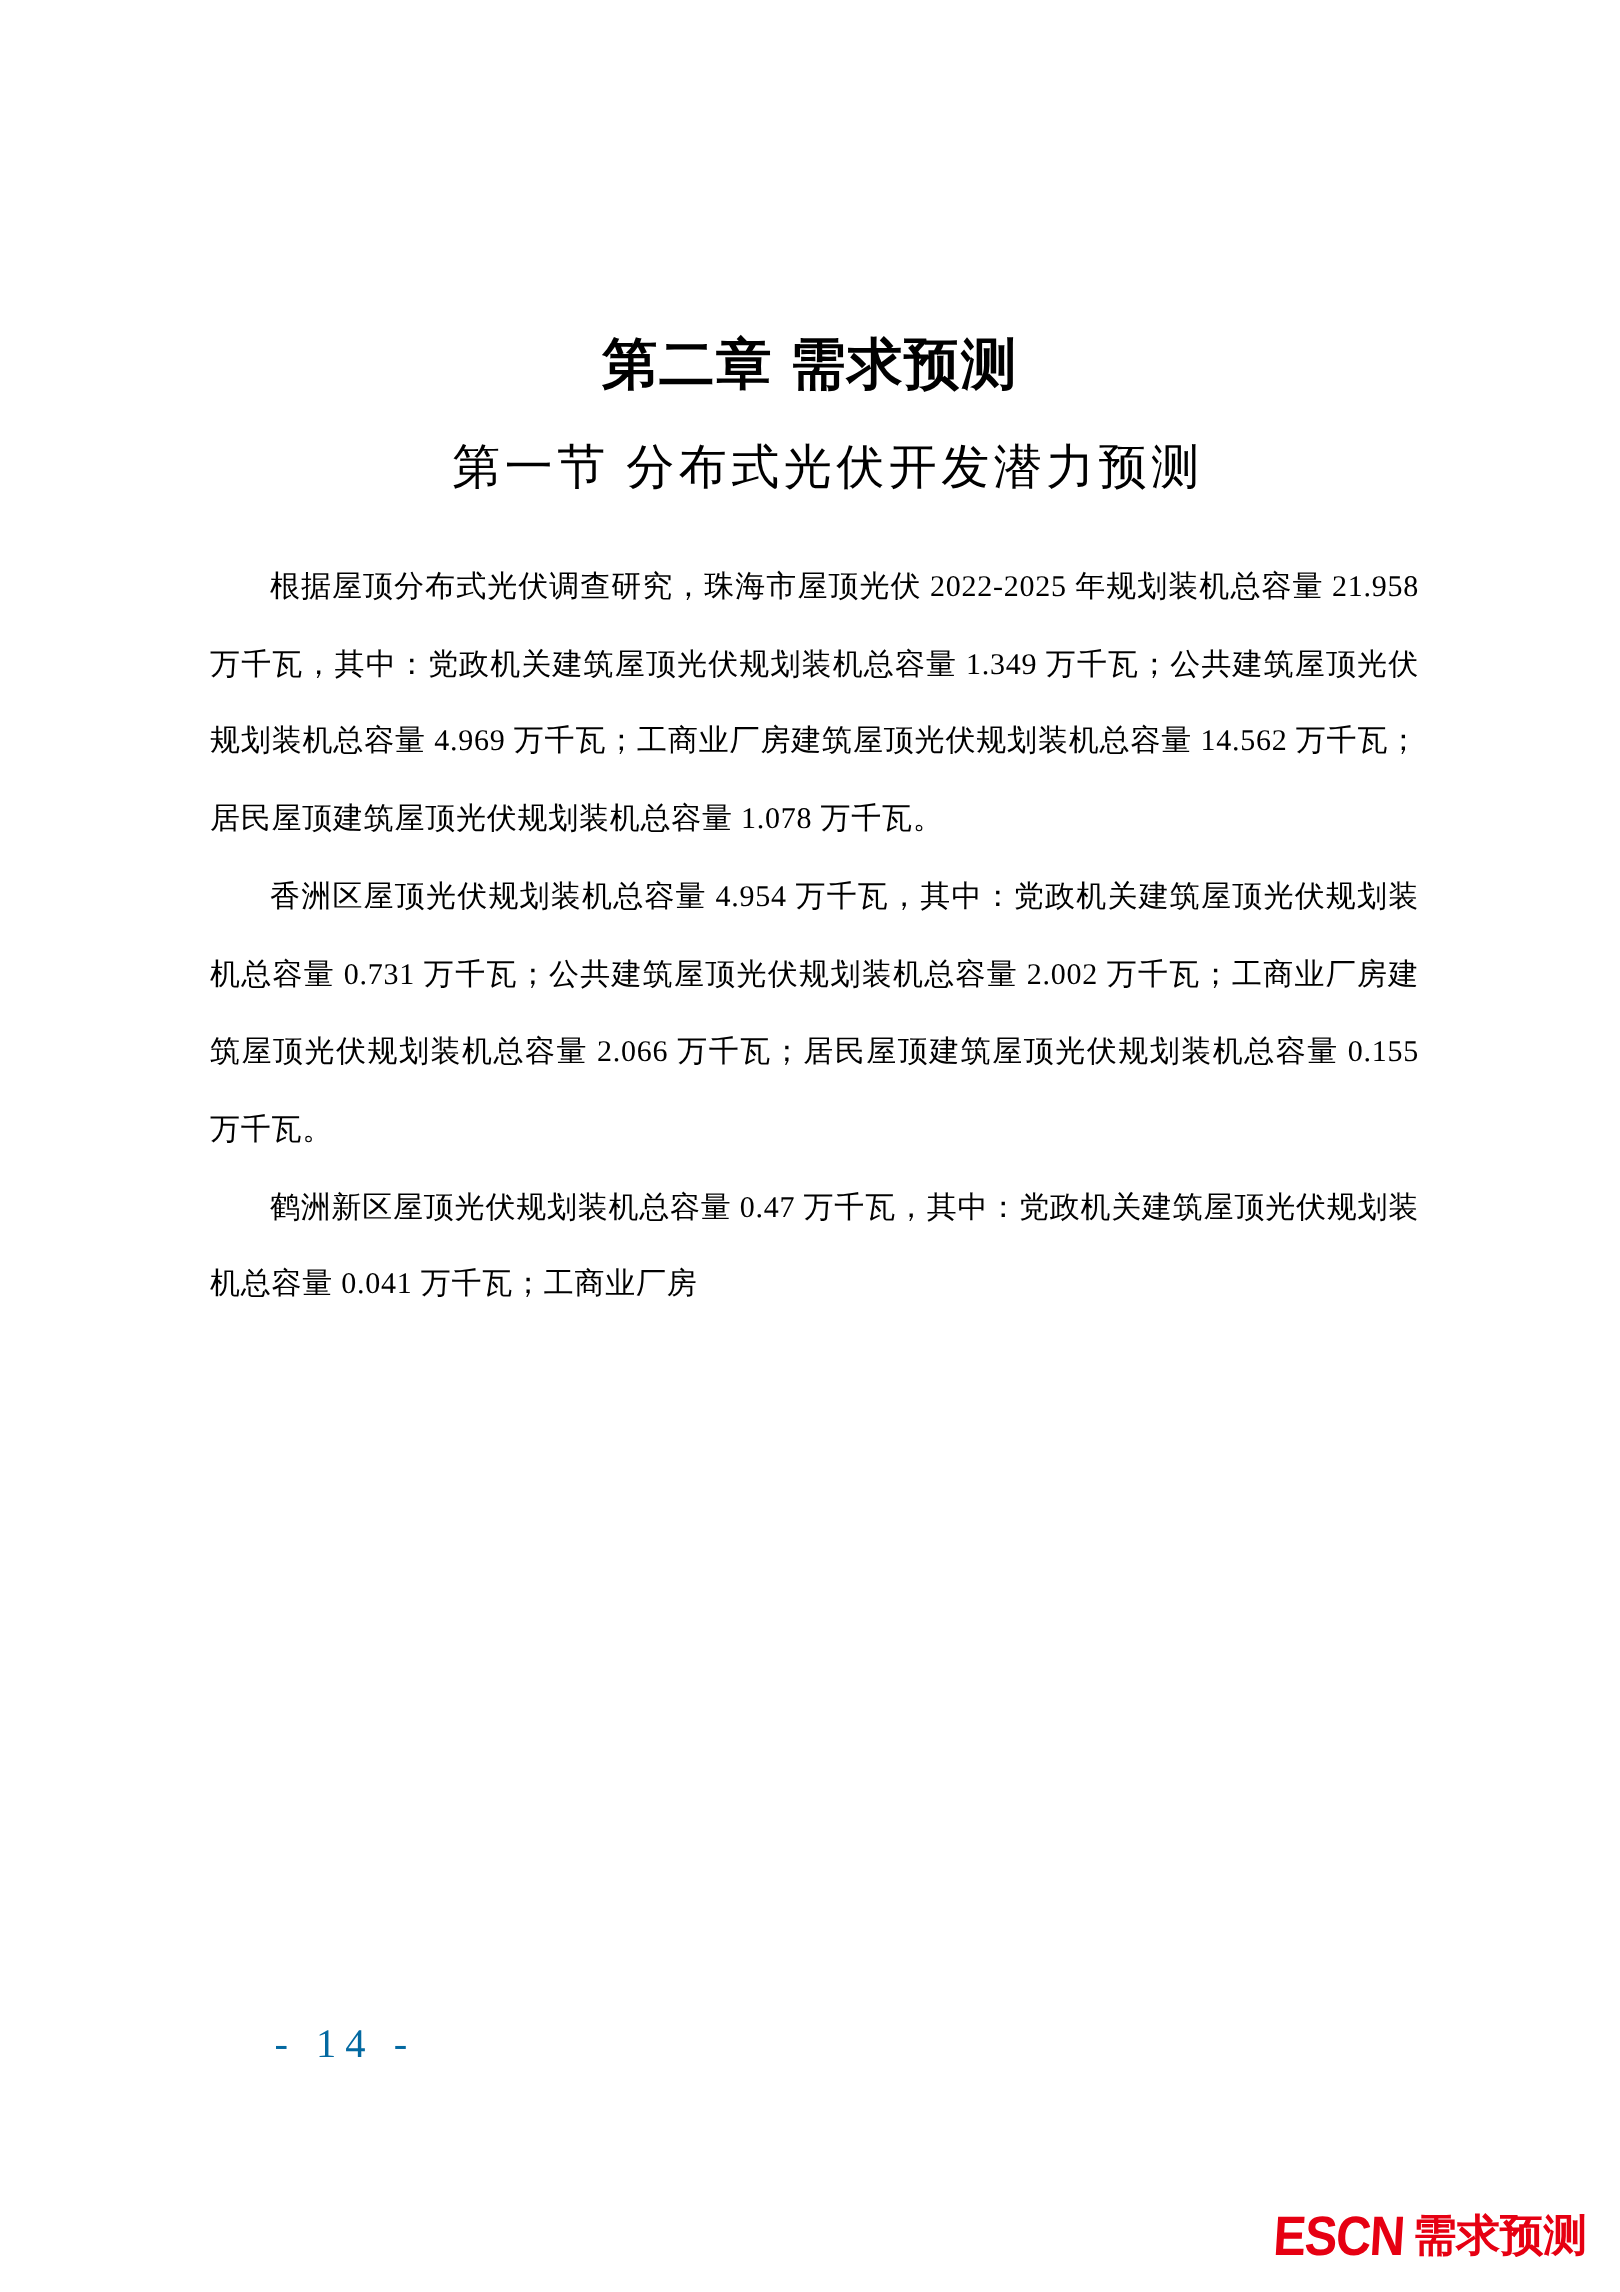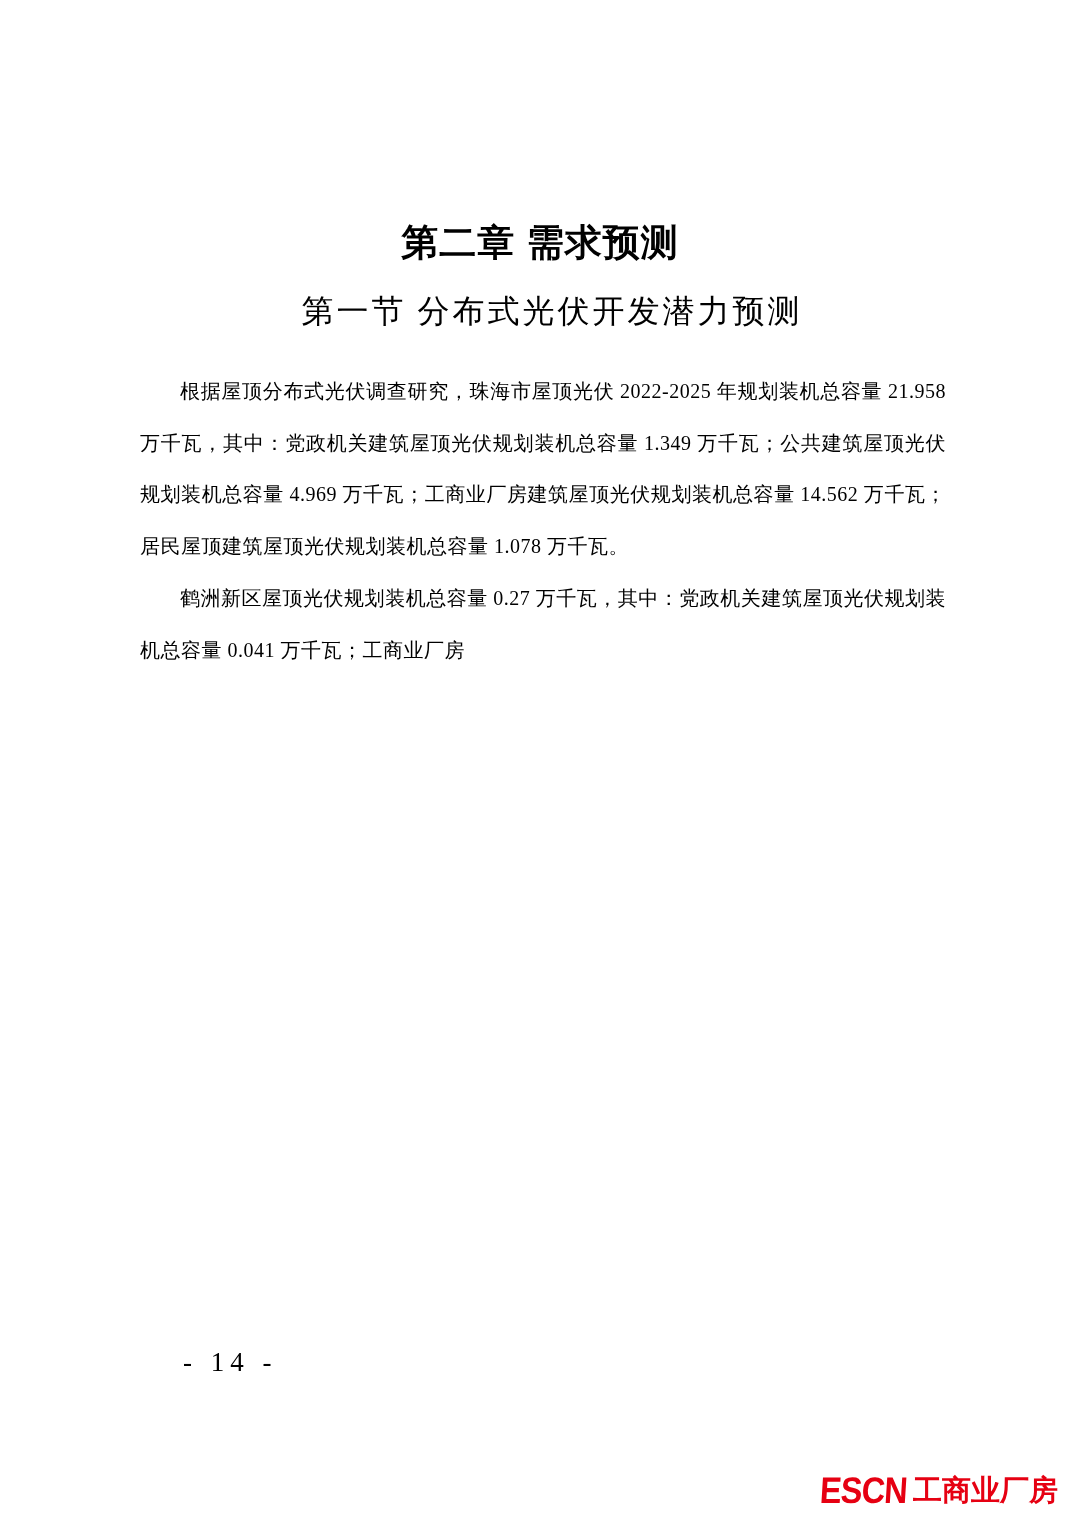--- a/index.html
+++ b/index.html
@@ -56,21 +56,21 @@
   .doc-body p {
     margin: 0;
     text-indent: 2em;
   }
   .page-number {
     position: absolute;
     top: 1347px;
     left: 183px;
     font-size: 27px;
     letter-spacing: 6px;
-    color: #000000;
+    color: #0369a1;
   }
   .watermark {
     position: absolute;
     top: 1470px;
     right: 22px;
     display: flex;
     align-items: center;
     white-space: nowrap;
     color: #e60012;
   }
@@ -94,23 +94,24 @@
 <body>
 
 <div class="page">
 
   <h1 class="chapter-title">第二章 需求预测</h1>
 
   <h2 class="section-title">第一节 分布式光伏开发潜力预测</h2>
 
   <div class="doc-body">
     <p>根据屋顶分布式光伏调查研究，珠海市屋顶光伏 2022-2025 年规划装机总容量 21.958 万千瓦，其中：党政机关建筑屋顶光伏规划装机总容量 1.349 万千瓦；公共建筑屋顶光伏规划装机总容量 4.969 万千瓦；工商业厂房建筑屋顶光伏规划装机总容量 14.562 万千瓦；居民屋顶建筑屋顶光伏规划装机总容量 1.078 万千瓦。</p>
-    <p>鹤洲新区屋顶光伏规划装机总容量 0.27 万千瓦，其中：党政机关建筑屋顶光伏规划装机总容量 0.041 万千瓦；工商业厂房</p>
+    <p>香洲区屋顶光伏规划装机总容量 4.954 万千瓦，其中：党政机关建筑屋顶光伏规划装机总容量 0.731 万千瓦；公共建筑屋顶光伏规划装机总容量 2.002 万千瓦；工商业厂房建筑屋顶光伏规划装机总容量 2.066 万千瓦；居民屋顶建筑屋顶光伏规划装机总容量 0.155 万千瓦。</p>
+    <p>鹤洲新区屋顶光伏规划装机总容量 0.47 万千瓦，其中：党政机关建筑屋顶光伏规划装机总容量 0.041 万千瓦；工商业厂房</p>
   </div>
 
   <div class="page-number">- 14 -</div>
 
   <div class="watermark" style="color: rgb(230, 0, 18);">
     <span class="latin">ESCN</span>
-    <span class="cjk">工商业厂房</span>
+    <span class="cjk">需求预测</span>
   </div>
 
 </div>
 
 </body></html>

